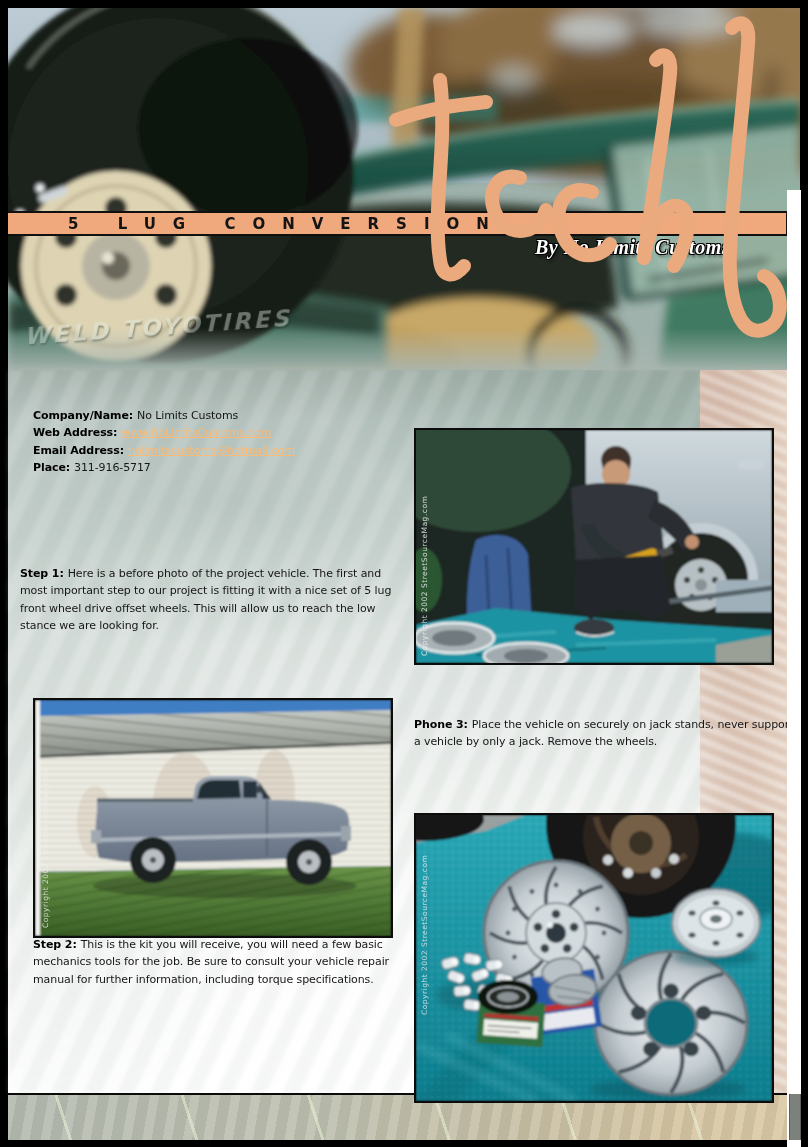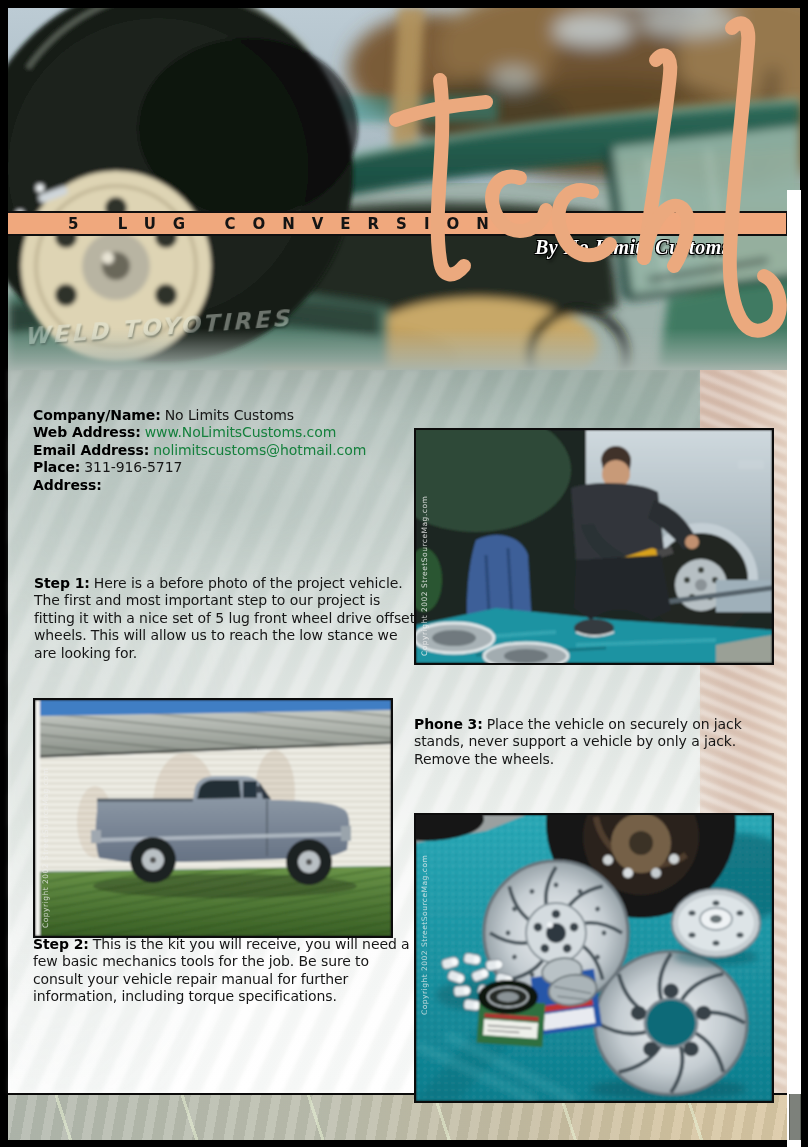--- a/index.html
+++ b/index.html
@@ -55,24 +55,24 @@
                    repeating-linear-gradient(100deg,rgba(255,255,255,.12) 0 9px,rgba(120,130,115,.10) 9px 20px);
         filter:blur(.5px);}
   .gray-bar{left:789px;top:1094px;width:10px;height:46px;z-index:8;background:#7d817b;
         border-left:1px solid #5c605a;border-right:1px solid #5c605a;}
 
   
   .photo{z-index:4;border:2px solid #0c0c0c;background:#111;font-size:0;}
   .photo svg{display:block;}
 
   
-  .textblock{z-index:5;color:#161616;font-size:14px;line-height:17.4px;letter-spacing:-.1px;}
+  .textblock{z-index:5;color:#161616;font-size:11px;line-height:17.4px;letter-spacing:-.1px;}
   .textblock b{font-weight:700;color:#000;margin-right:4px;}
   .contact-line{white-space:nowrap;}
-  a.link{color:#15803d;cursor:pointer;}
+  a.link{color:#fdba74;text-decoration:underline;cursor:pointer;}
 </style>
 </head>
 <body>
 
 <div class="page">
 
   <div class="abs header">
     <svg width="792" height="362" viewBox="0 0 792 362">
       <defs>
         <filter id="hf2">
@@ -187,26 +187,23 @@
     </div>
     <div class="contact-line">
       <b>Web Address:</b><a class="link">www.NoLimitsCustoms.com</a>
     </div>
     <div class="contact-line">
       <b>Email Address:</b><a class="link">nolimitscustoms@hotmail.com</a>
     </div>
     <div class="contact-line">
       <b>Place:</b><span>311-916-5717</span>
     </div>
-    <div class="contact-line">
-      <b>Address:</b>
-    </div>
-  </div>
-
-  <div class="abs textblock" style="left:34px;top:565px;width:382px;margin-top:10px;">
+  </div>
+
+  <div class="abs textblock" style="left:20px;top:565px;width:382px;">
     <b>Step 1:</b><span>Here is a before photo of the project vehicle. The first and most important step to our project is fitting it with a nice set of 5 lug front wheel drive offset wheels. This will allow us to reach the low stance we are looking for.</span>
   </div>
 
   <div class="abs photo" style="left:414px;top:428px;">
     <svg width="356" height="233" viewBox="0 0 356 233">
       <defs>
         <filter id="p1f">
             <feGaussianBlur stdDeviation="1.1"></feGaussianBlur>
           </filter>
         <linearGradient id="p1silver" x1="0" y1="0" x2="0" y2="1">

